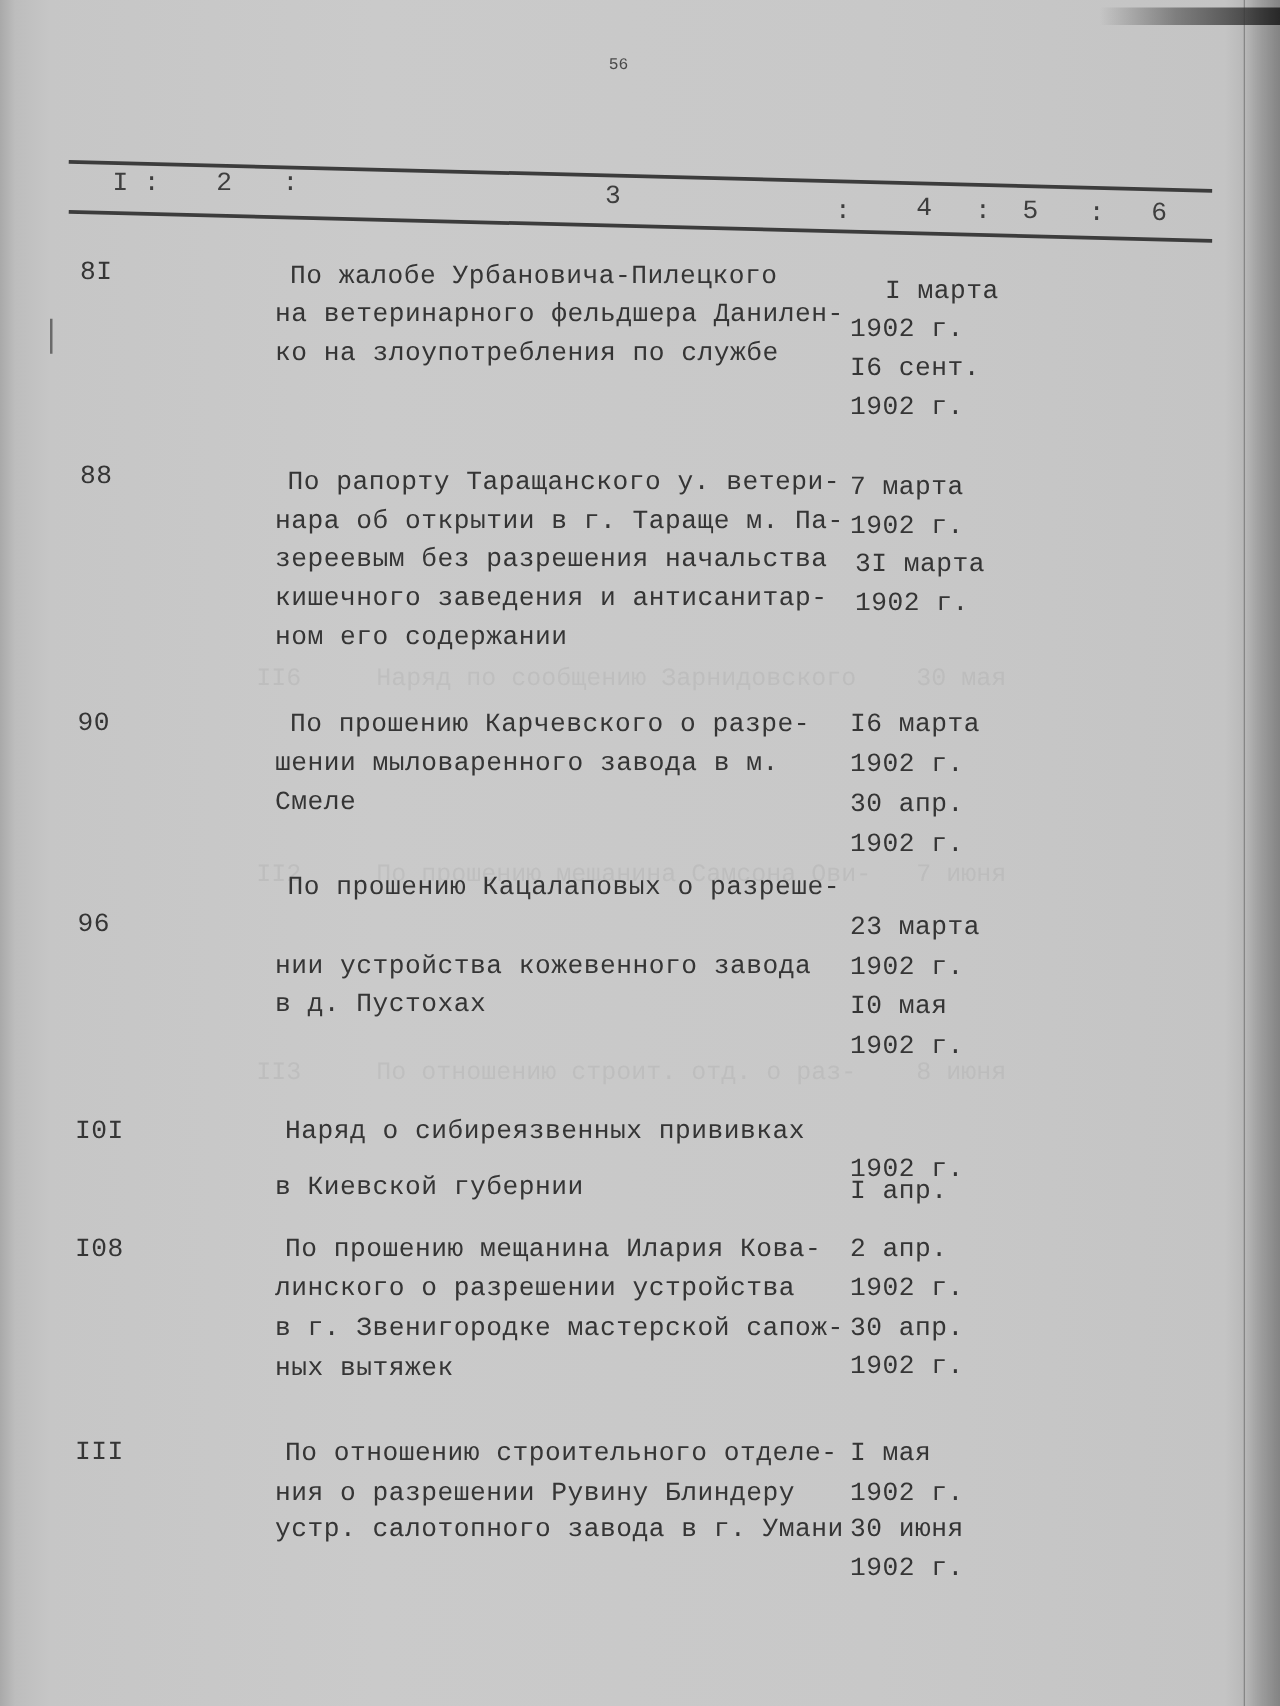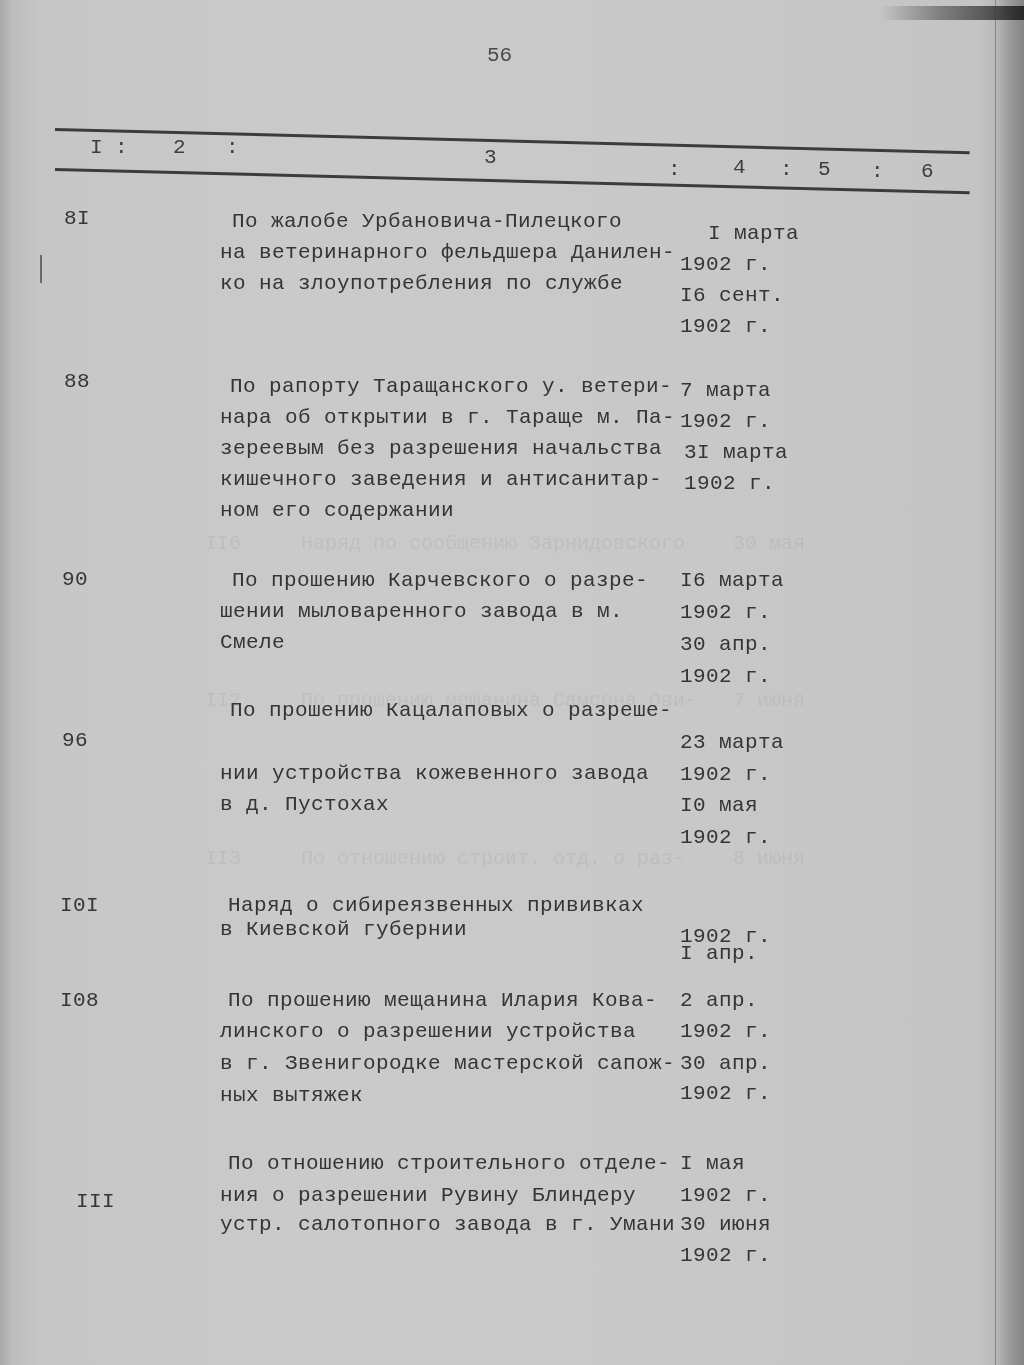--- a/index.html
+++ b/index.html
@@ -45,21 +45,21 @@
       left: 40px;
       top: 255px;
       width: 2px;
       height: 28px;
       background: #6a6a6a;
     }
     .page-number {
       position: absolute;
       left: 487px;
       top: 44px;
-      font-size: 21px;
+      font-size: 13px;
       color: #4a4a4a;
     }
     .rule {
       position: absolute;
       height: 3px;
       background: #3c3c3c;
       transform-origin: left center;
     }
     .rule.top { left: 55px; top: 128px; width: 915px; transform: rotate(1.45deg); }
     .rule.bottom { left: 55px; top: 168px; width: 915px; transform: rotate(1.45deg); }
@@ -160,39 +160,39 @@
     <div class="txt desc" style="top:789px;">в д. Пустохах</div>
     <div class="txt date" style="top:727px;">23 марта</div>
     <div class="txt date" style="top:759px;">1902 г.</div>
     <div class="txt date" style="top:790px;">I0 мая</div>
     <div class="txt date" style="top:822px;">1902 г.</div>
   </div>
 
   <div>
     <div class="txt num" style="top:890px; left:60px;">I0I</div>
     <div class="txt desc" style="top:890px; left:228px;">Наряд о сибиреязвенных прививках</div>
-    <div class="txt desc" style="top:914px;">в Киевской губернии</div>
+    <div class="txt desc" style="top:935px;">в Киевской губернии</div>
     <div class="txt date" style="top:890px;margin-top:48px;">I апр.</div>
     <div class="txt date" style="top:921px;">1902 г.</div>
   </div>
 
   <div>
     <div class="txt num" style="top:985px; left:60px;">I08</div>
     <div class="txt desc" style="top:985px; left:228px;">По прошению мещанина Илария Кова-</div>
     <div class="txt desc" style="top:1016px;">линского о разрешении устройства</div>
     <div class="txt desc" style="top:1048px;text-align:center;">в г. Звенигородке мастерской сапож-</div>
     <div class="txt desc" style="top:1080px;">ных вытяжек</div>
     <div class="txt date" style="top:985px;">2 апр.</div>
     <div class="txt date" style="top:1016px;">1902 г.</div>
     <div class="txt date" style="top:1048px;">30 апр.</div>
     <div class="txt date" style="top:1078px;">1902 г.</div>
   </div>
 
   <div>
-    <div class="txt num" style="top:1147px; left:76px;margin-top:39px;">III</div>
+    <div class="txt num" style="top:1147px; left:60px;">III</div>
     <div class="txt desc" style="top:1148px; left:228px;">По отношению строительного отделе-</div>
     <div class="txt desc" style="top:1180px;">ния о разрешении Рувину Блиндеру</div>
     <div class="txt desc" style="top:1209px;">устр. салотопного завода в г. Умани</div>
     <div class="txt date" style="top:1148px;">I мая</div>
     <div class="txt date" style="top:1180px;">1902 г.</div>
     <div class="txt date" style="top:1209px;">30 июня</div>
     <div class="txt date" style="top:1240px;">1902 г.</div>
   </div>
 </div>
 

